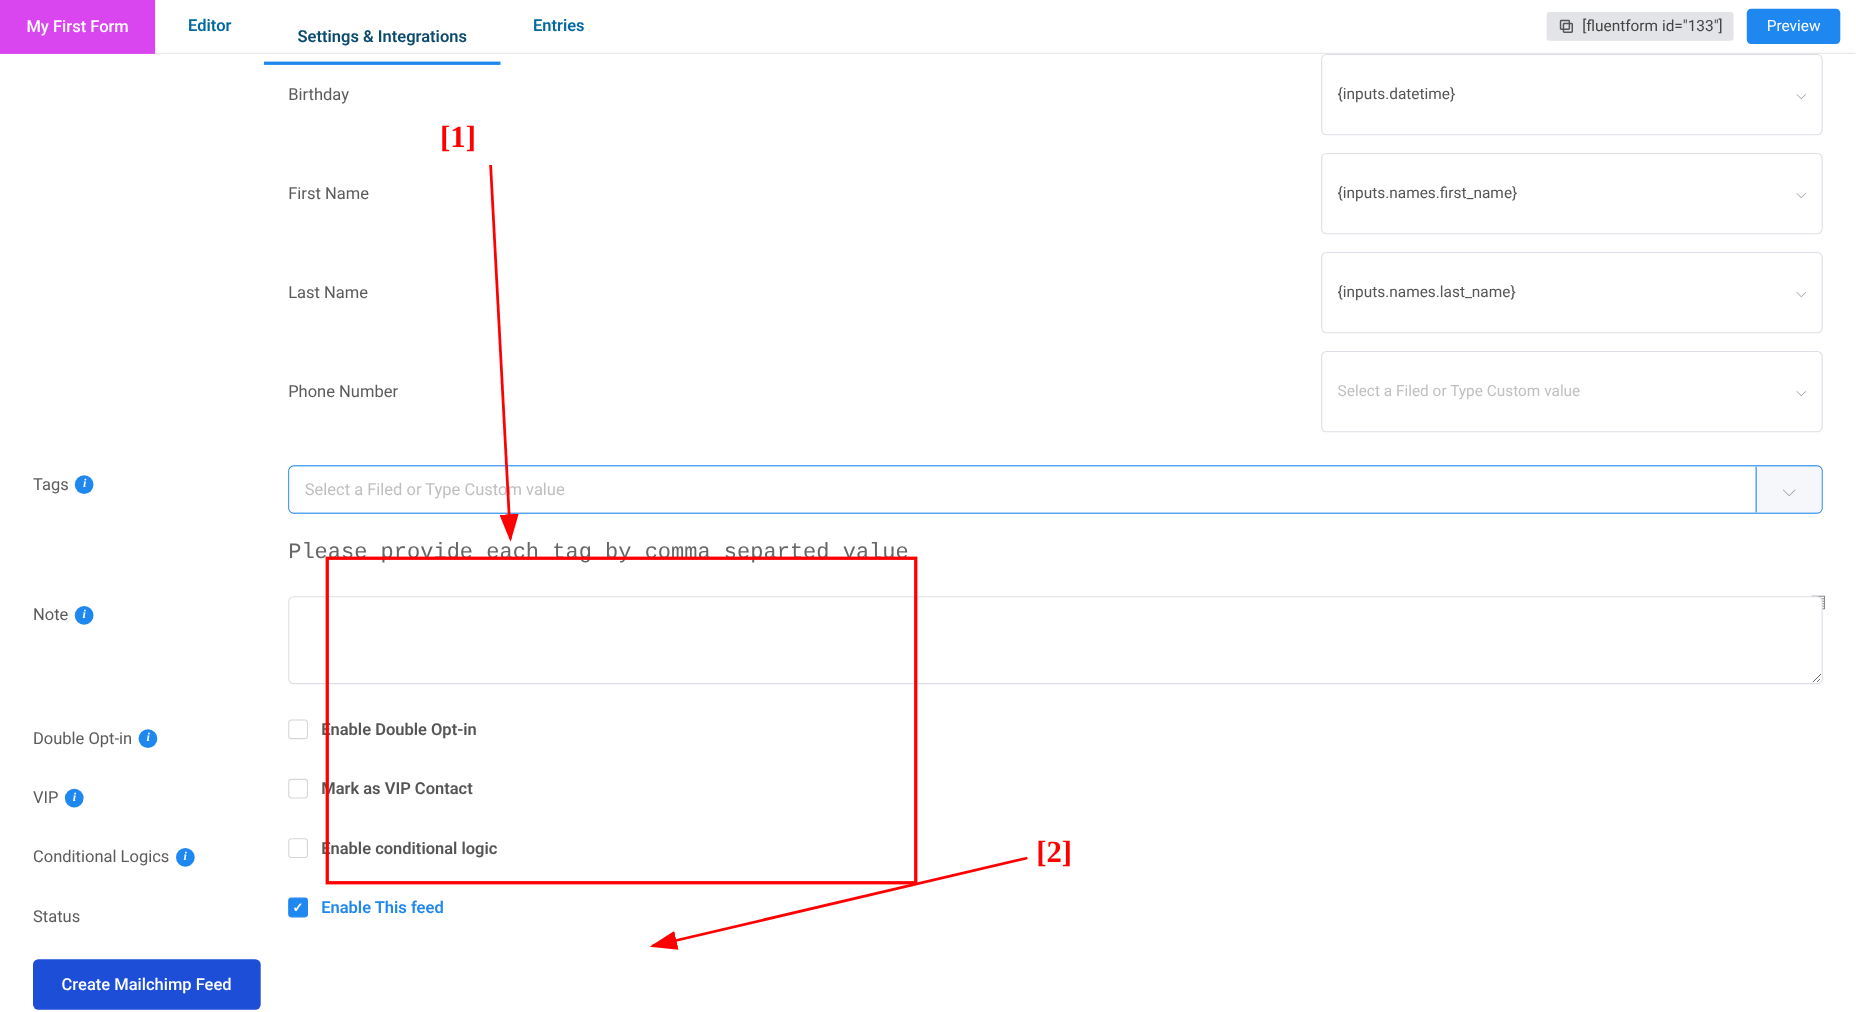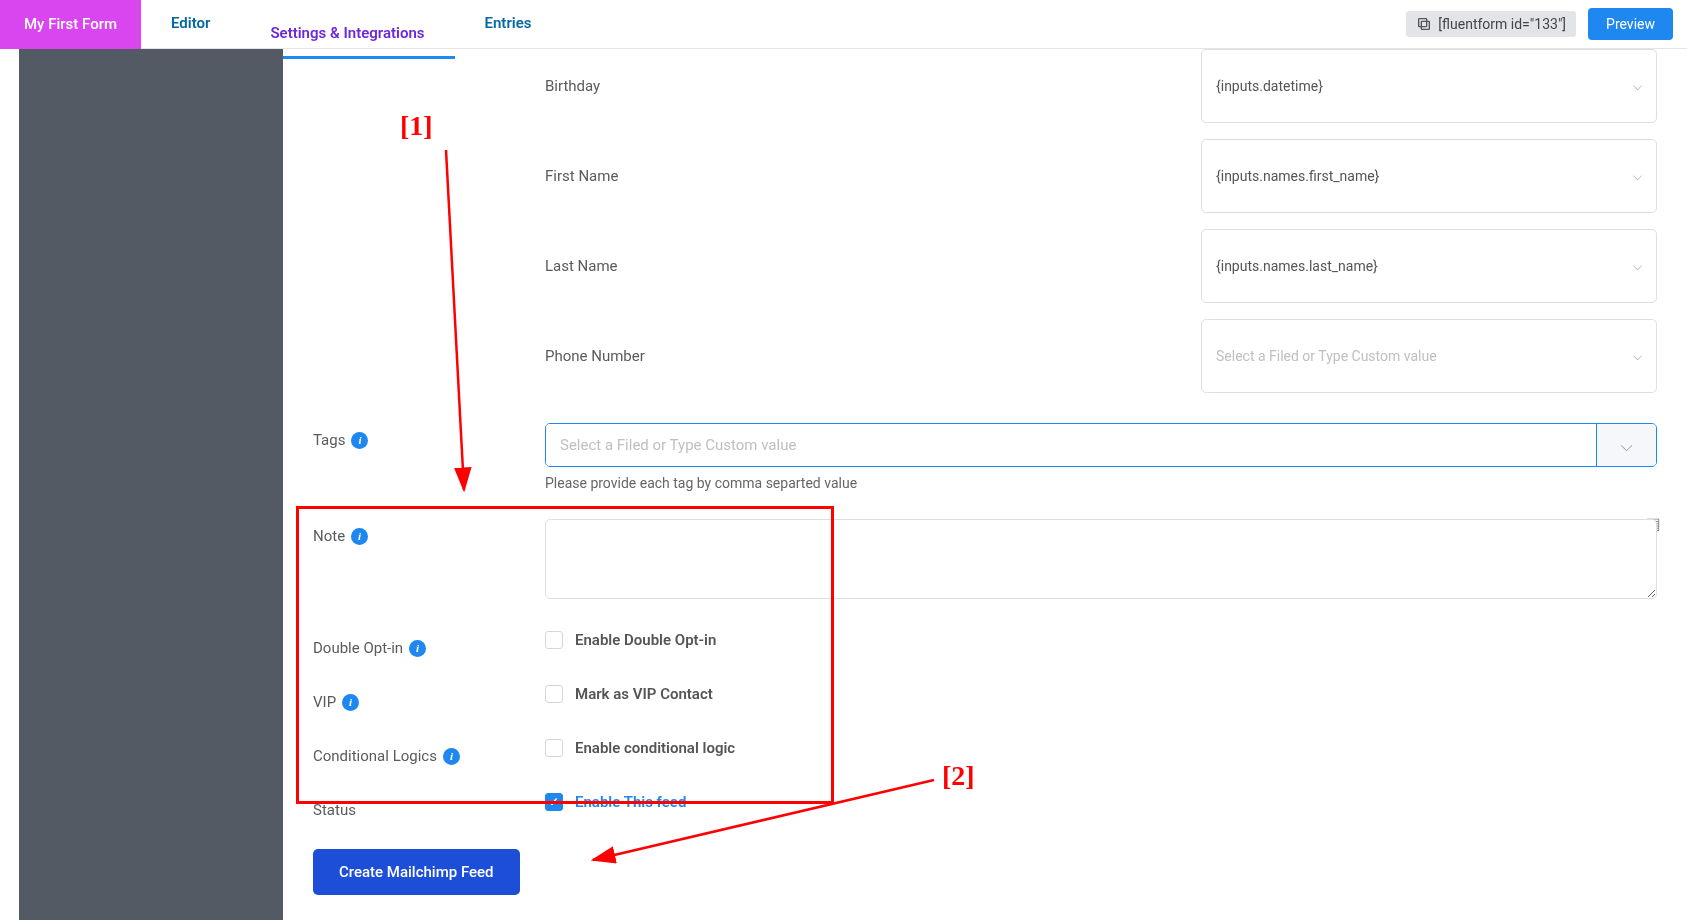--- a/index.html
+++ b/index.html
@@ -2,48 +2,48 @@
 <html><head>
 <meta charset="utf-8">
 <style>
 * { margin:0; padding:0; box-sizing:border-box; font-family:-apple-system,BlinkMacSystemFont,"Segoe UI",Roboto,sans-serif; }
 body { background:#fff; width:1687px; height:920px; overflow:hidden; position:relative; }
 
 
 .topbar { display:flex; align-items:center; height:49px; border-bottom:1px solid #e5e5e5; }
 .topbar .brand { background:#d946ef; color:#fff; padding:0 24px; height:49px; display:flex; align-items:center; font-size:15px; font-weight:500; }
 .topbar .tab { padding:0 30px; font-size:15px; font-weight:600; color:#0369a1; height:49px; display:flex; align-items:center; border-bottom:3px solid transparent; cursor:pointer; }
-.topbar .tab.active { color:#6d28d9; border-bottom-color:#1e87f0;margin-top:20px; }
+.topbar .tab.active { color:#0c4a6e; border-bottom-color:#1e87f0;margin-top:20px; }
 .topbar .spacer { flex:1; }
 .topbar .shortcode-box { display:flex; align-items:center; background:#e2e4e7; color:#444; padding:5px 10px; border-radius:3px; margin-right:12px; cursor:pointer; font-size:14px; }
 .topbar .shortcode-box svg { margin-right:6px; }
 .topbar .preview-btn { background:#1e87f0; color:#fff; border:none; border-radius:4px; padding:8px 18px; font-size:14px; font-weight:400; margin-right:14px; cursor:pointer; }
 
 
-.content-wrap { display:flex; height:calc(920px - 49px); }
+.content-wrap { display:flex; height:calc(920px - 49px);flex-direction:column; }
 .sidebar { width:264px; background:#545a63; margin-left:19px; }
 .main { flex:1; padding:0 30px 30px 30px; overflow:visible; }
 
 
 .row { display:flex; align-items:flex-start; margin-bottom:28px; }
 .row .label-col { width:232px; padding-top:8px; font-size:15px; color:#5b5b5b; display:flex; align-items:center; gap:6px; }
 .row .ctrl-col { flex:1; }
 
 
 .sel { display:flex; align-items:center; justify-content:space-between; width:100%; max-width:456px; margin-left:auto; border:1px solid #dcdfe6; border-radius:5px; padding:28px 14px; background:#fff; color:#555; font-size:14px; cursor:pointer; }
 .sel.placeholder { color:#bfbfbf; }
 .sel .chev { color:#9a9a9a; font-size:12px; }
 .row-map { display:flex; justify-content:space-between; align-items:center; margin-bottom:16px; }
 .row-map .maplabel { font-size:15px; color:#5b5b5b; }
 
 .tag-input { display:flex; width:100%; border:1px solid #1e87f0; border-radius:5px; overflow:hidden; }
 .tag-input input { flex:1; border:none; outline:none; padding:12px 14px; font-size:15px; color:#333; }
 .tag-input input::placeholder { color:#bfbfbf; }
 .tag-input .chev-btn { width:60px; background:#f5f7fa; border-left:1px solid #1e87f0; display:flex; align-items:center; justify-content:center; cursor:pointer; color:#9a9a9a; }
-.help { font-size:14px; color:#666; margin-top:8px; }
+.help { font-size:20px; color:#666; margin-top:24px;font-family:Liberation Mono, monospace; }
 
 .note-area { width:100%; min-height:80px; border:1px solid #dcdfe6; border-radius:5px; resize:both; padding:8px; position:relative; }
 .note-icon { position:absolute; top:-6px; right:-6px; width:20px; height:20px; display:flex; align-items:center; justify-content:center; color:#888; }
 
 .checkbox-line { display:flex; align-items:flex-end; gap:12px; font-size:15px; font-weight:600; color:#555; }
 .checkbox-line.blue { color:#1e87f0; }
 .cbx { width:18px; height:18px; border:1px solid #d6d6d6; border-radius:3px; display:inline-flex; align-items:center; justify-content:center; background:#fff; font-size:12px; color:#fff; cursor:pointer; }
 .cbx.checked { background:#1e87f0; border-color:#1e87f0; }
 
 .info-icon { width:17px; height:17px; border-radius:50%; background:#1e87f0; color:#fff; font-size:11px; font-style:italic; font-weight:bold; display:inline-flex; align-items:center; justify-content:center; font-family:Georgia,serif; }

